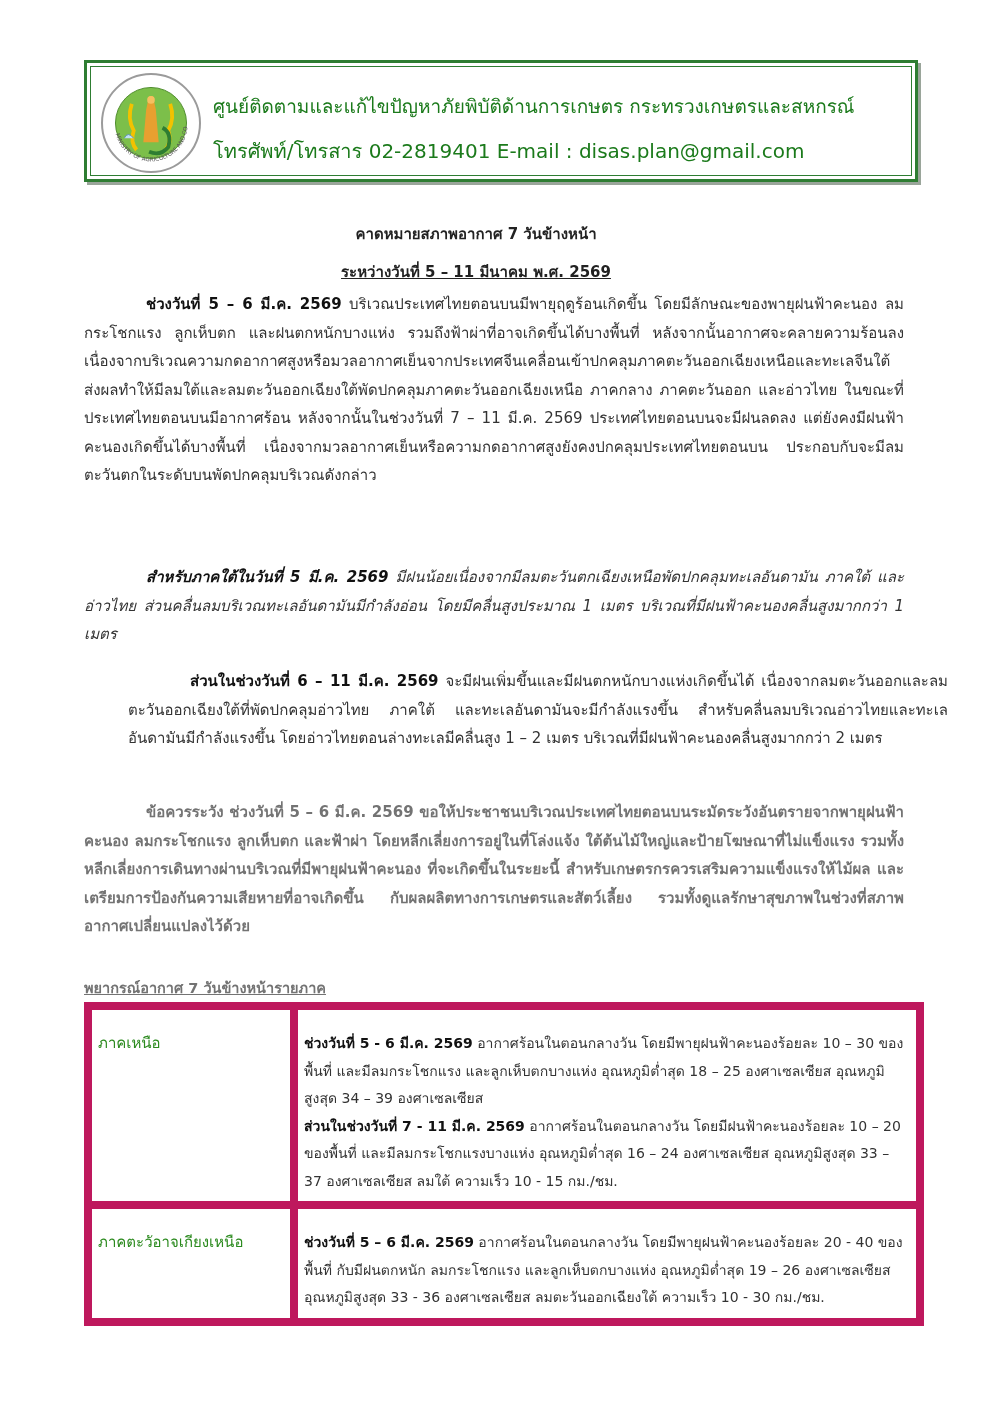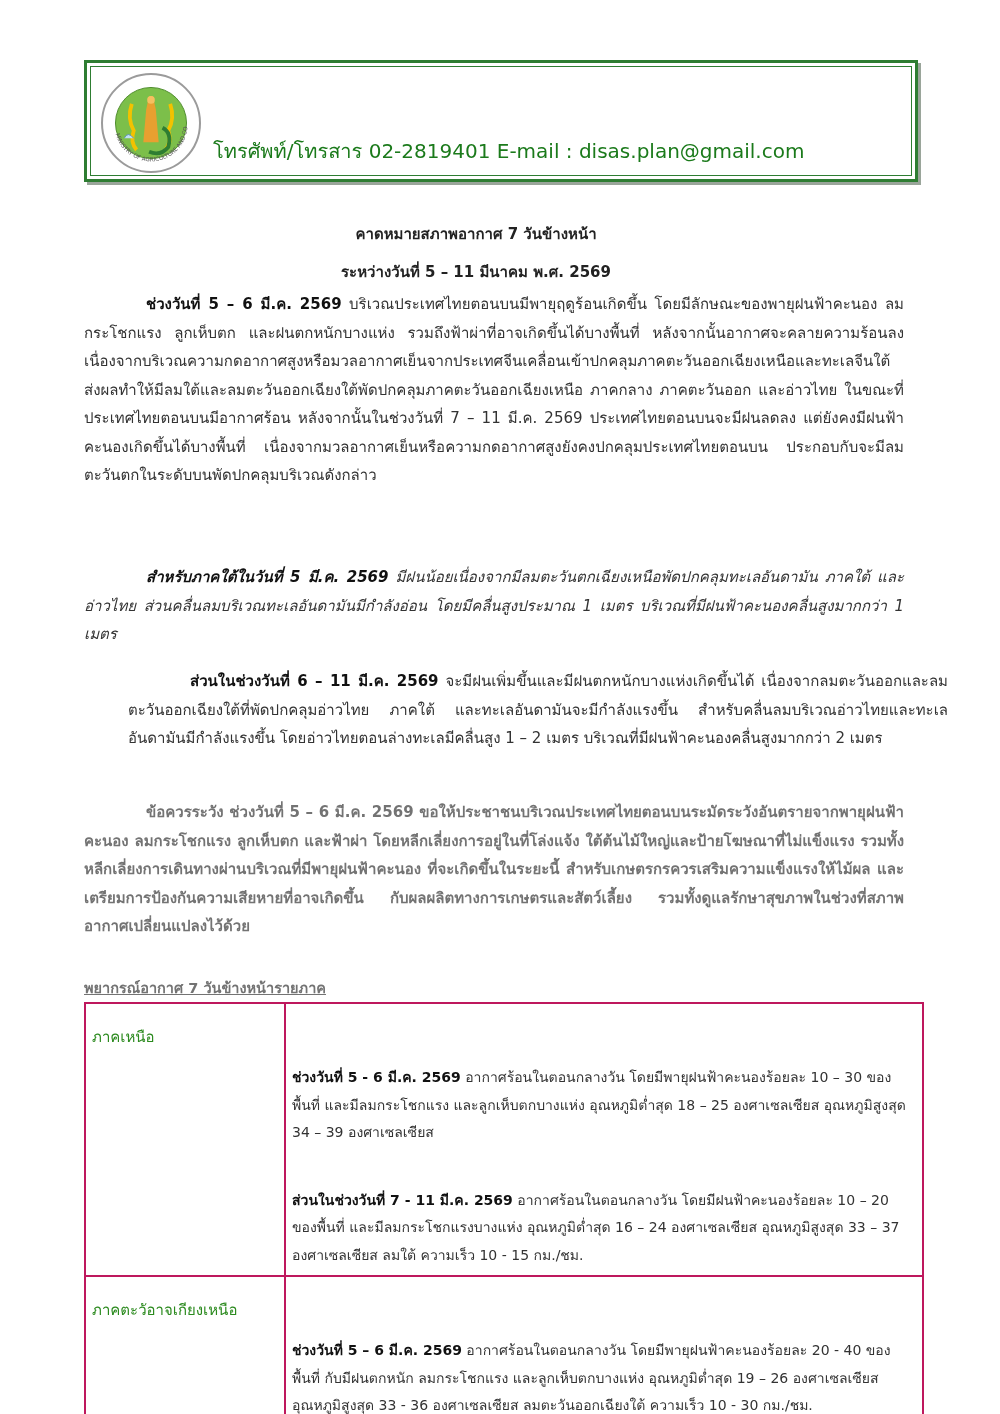--- a/index.html
+++ b/index.html
@@ -46,28 +46,28 @@
     .para.warn { color: #737373; font-weight: bold; }
     .section-heading {
       position: absolute; left: 84px; top: 976px;
       font-size: 14.5px; font-weight: bold; text-decoration: underline; color: #737373;
     }
     table.regions {
       position: absolute; left: 84px; top: 1002px; width: 840px;
       border-collapse: collapse; font-size: 14px; color: #333;
     }
     table.regions td {
-      border: 2px solid #be185d; vertical-align: top; padding: 20px 6px 6px 6px;
+      border: 8px solid #be185d; vertical-align: top; padding: 20px 6px 6px 6px;
       line-height: 27.5px;
     }
     table.regions td.region-name {
       width: 186px; color: #2b8a1e; font-size: 15px;
     }
     table.regions td.region-text b { color: #111; }
-    .block { display: block; margin-top: 40px; }
+    .block { display: block; }
   </style>
 </head>
 <body>
 
 <div class="header-box">
   <div class="logo">
     <svg viewBox="0 0 100 100">
       <circle cx="50" cy="50" r="48" fill="#ffffff"></circle>
       <circle cx="50" cy="50" r="37" fill="#7cbf4a"></circle>
       <circle cx="50" cy="50" r="37" fill="none" stroke="#4b8a2a" stroke-width="1"></circle>
@@ -75,25 +75,26 @@
       <path d="M70 30 Q75 45 68 58 Q72 70 65 78" fill="none" stroke="#f2c200" stroke-width="4"></path>
       <path d="M48 22 L52 22 L55 36 L58 70 L42 70 L45 36 Z" fill="#e8a030"></path>
       <circle cx="50" cy="26" r="4" fill="#f5c060"></circle>
       <path d="M62 55 Q72 60 68 75 Q60 85 48 80" fill="none" stroke="#2e7d32" stroke-width="4"></path>
       <path d="M22 66 Q26 58 32 66" fill="#bfe0f0" stroke="#5a8fb0" stroke-width="1"></path>
       <path id="arcTop" d="M16 50 A34 34 0 0 1 84 50" fill="none"></path>
       <path id="arcBot" d="M12 52 A38 38 0 0 0 88 52" fill="none"></path>
       <text font-size="6" fill="#555" font-family="DejaVu Sans, sans-serif"><textPath href="#arcBot" startOffset="8%">MINISTRY OF AGRICULTURE AND COOPERATIVES</textPath></text>
     </svg>
   </div>
+  <div class="org-name">ศูนย์ติดตามและแก้ไขปัญหาภัยพิบัติด้านการเกษตร  กระทรวงเกษตรและสหกรณ์</div>
   <div class="org-contact">โทรศัพท์/โทรสาร 02-2819401  E-mail : disas.plan@gmail.com</div>
 </div>
 
 <div class="doc-title" style="top:222px;">คาดหมายสภาพอากาศ 7 วันข้างหน้า</div>
-<div class="doc-title" style="top:260px;">ระหว่างวันที่ 5 – 11 มีนาคม พ.ศ. 2569</div>
+<div class="doc-title" style="top:260px;text-decoration:underline;">ระหว่างวันที่ 5 – 11 มีนาคม พ.ศ. 2569</div>
 
 <div class="para" style="top:290px;">
   <b>ช่วงวันที่ 5 – 6 มี.ค. 2569</b><span> บริเวณประเทศไทยตอนบนมีพายุฤดูร้อนเกิดขึ้น โดยมีลักษณะของพายุฝนฟ้าคะนอง ลมกระโชกแรง ลูกเห็บตก และฝนตกหนักบางแห่ง รวมถึงฟ้าผ่าที่อาจเกิดขึ้นได้บางพื้นที่ หลังจากนั้นอากาศจะคลายความร้อนลง เนื่องจากบริเวณความกดอากาศสูงหรือมวลอากาศเย็นจากประเทศจีนเคลื่อนเข้าปกคลุมภาคตะวันออกเฉียงเหนือและทะเลจีนใต้ ส่งผลทำให้มีลมใต้และลมตะวันออกเฉียงใต้พัดปกคลุมภาคตะวันออกเฉียงเหนือ ภาคกลาง ภาคตะวันออก และอ่าวไทย ในขณะที่ประเทศไทยตอนบนมีอากาศร้อน หลังจากนั้นในช่วงวันที่ 7 – 11 มี.ค. 2569 ประเทศไทยตอนบนจะมีฝนลดลง แต่ยังคงมีฝนฟ้าคะนองเกิดขึ้นได้บางพื้นที่ เนื่องจากมวลอากาศเย็นหรือความกดอากาศสูงยังคงปกคลุมประเทศไทยตอนบน ประกอบกับจะมีลมตะวันตกในระดับบนพัดปกคลุมบริเวณดังกล่าว</span>
 </div>
 
 <div class="para" style="top:563px;font-style:italic;">
   <b>สำหรับภาคใต้ในวันที่ 5 มี.ค. 2569</b><span> มีฝนน้อยเนื่องจากมีลมตะวันตกเฉียงเหนือพัดปกคลุมทะเลอันดามัน ภาคใต้ และอ่าวไทย ส่วนคลื่นลมบริเวณทะเลอันดามันมีกำลังอ่อน โดยมีคลื่นสูงประมาณ 1 เมตร บริเวณที่มีฝนฟ้าคะนองคลื่นสูงมากกว่า 1 เมตร</span>
 </div>
 
 <div class="para" style="top:667px;margin-left:44px;">

